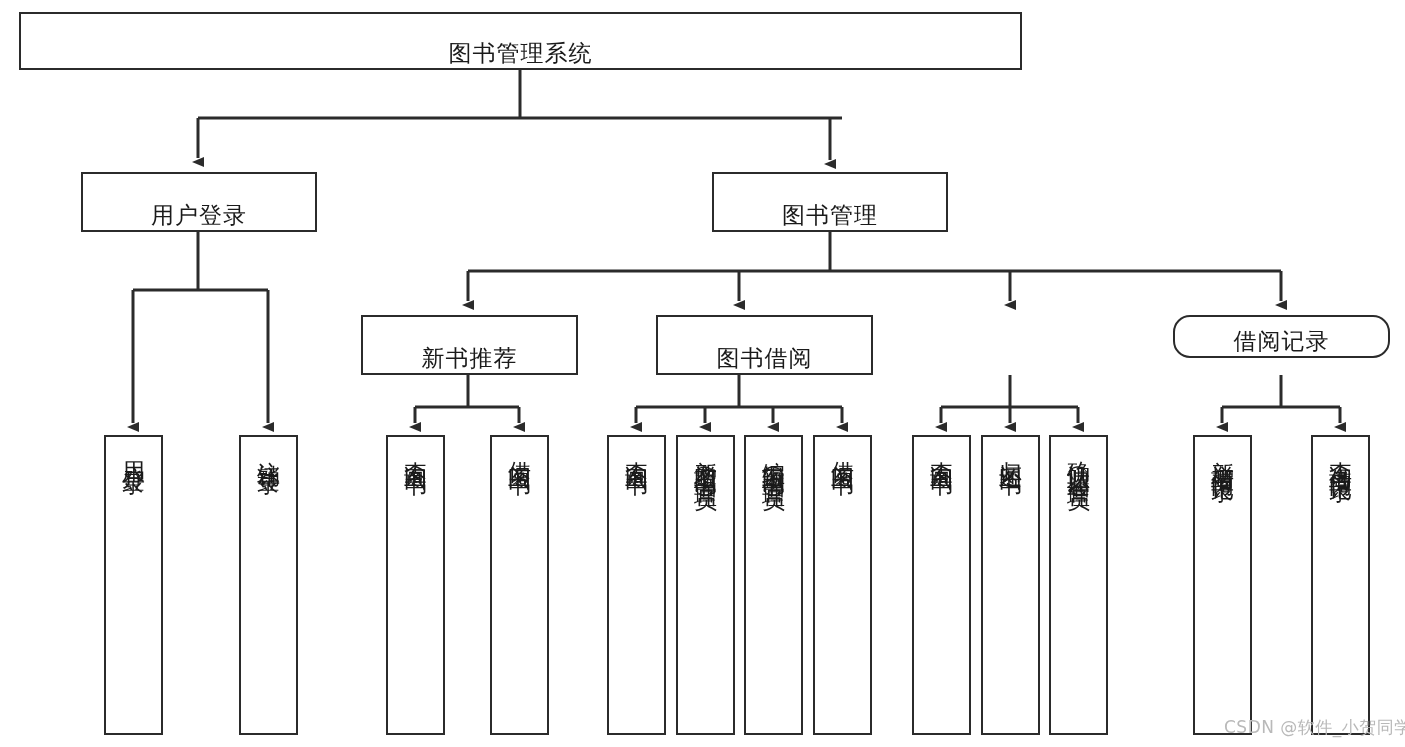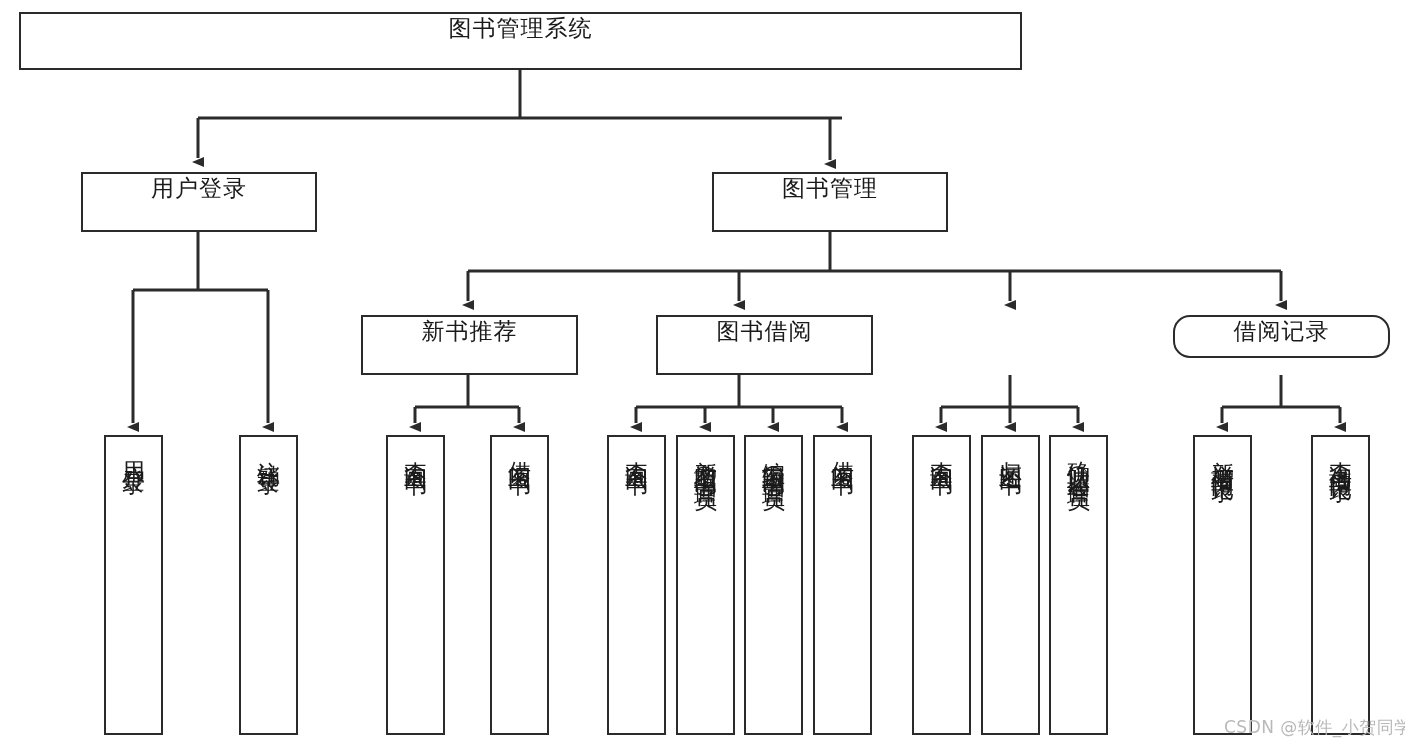--- a/index.html
+++ b/index.html
@@ -25,21 +25,21 @@
     width: 1405px;
     height: 747px;
     pointer-events: none;
   }
   .node {
     position: absolute;
     box-sizing: border-box;
     background: #ffffff;
     border: 2.5px solid #2b2b2b;
     display: flex;
-    align-items: flex-start;
+    align-items: flex-end;
     justify-content: center;
     text-align: center;
     line-height: 1.25;
   }
   .node .label {
     display: block;
     white-space: nowrap;
   }
   .node.horizontal .label {
     font-size: 23px;

